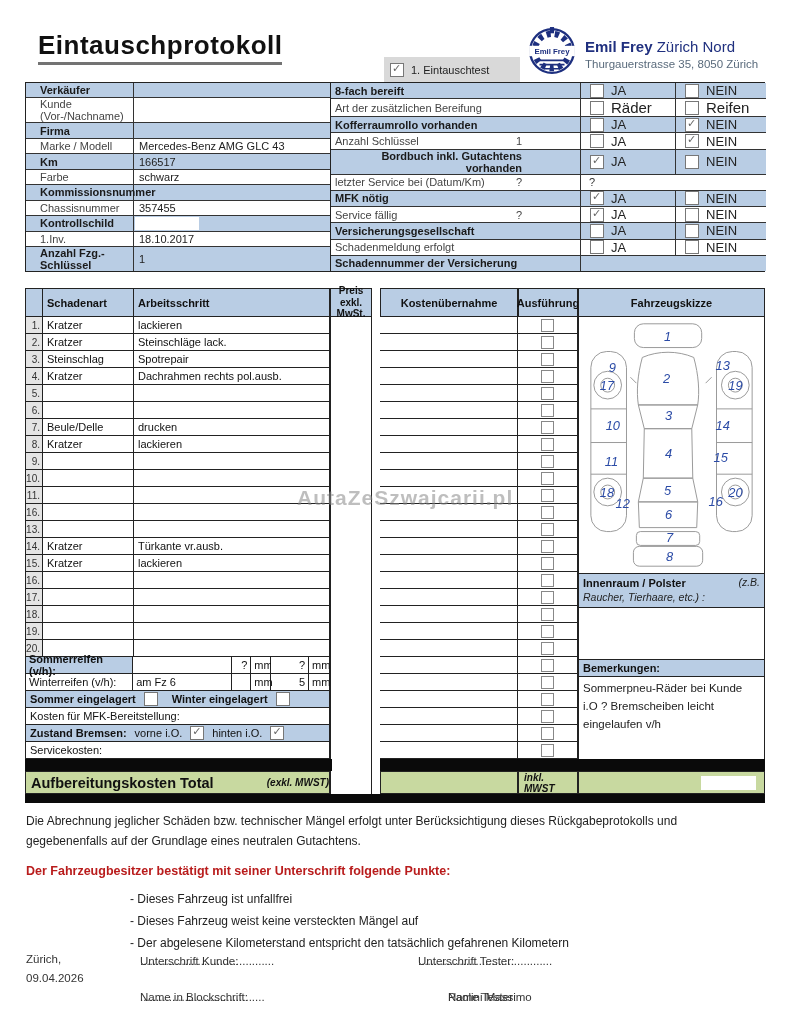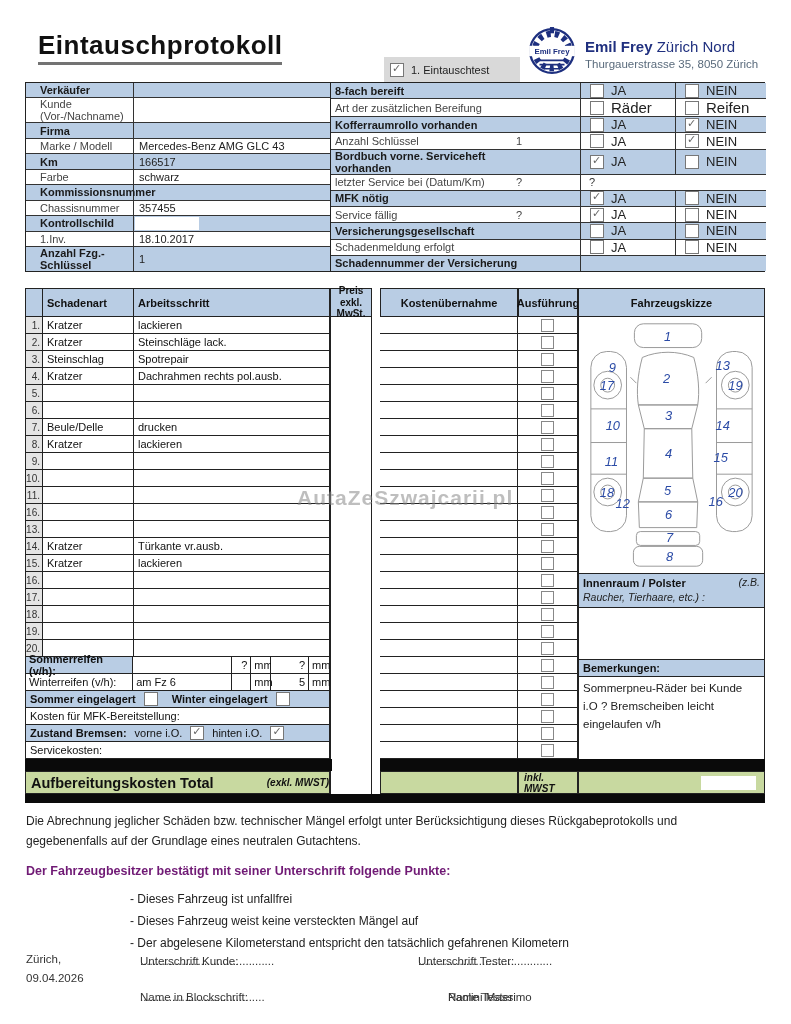--- a/index.html
+++ b/index.html
@@ -28,21 +28,21 @@
   .irow,.rrow{flex:1;display:flex;border-bottom:1px solid #333;box-sizing:border-box;align-items:stretch;}
   .irow:last-child,.rrow:last-child{border-bottom:none;}
   [data-variant="b"]{background:#b9cde4;}
   [data-variant="w"]{background:#fff;}
   .ilabel{width:108px;border-right:1px solid #333;font-size:11px;color:#444;
           display:flex;align-items:center;padding-left:14px;box-sizing:border-box;}
   [data-variant="b"] .ilabel,[data-variant="b"] .rlabel .lbl{font-weight:bold;color:#1a1a1a;}
   .ival{flex:1;font-size:11px;color:#222;display:flex;align-items:center;padding-left:5px;}
   .mini-input{width:64px;height:13px;background:#fff;margin-left:-4px;}
   .rlabel{width:250px;border-right:1px solid #333;font-size:11px;display:flex;align-items:center;
-          justify-content:space-between;padding:0 58px 0 4px;box-sizing:border-box;color:#444;}
+          justify-content:space-between;padding:0 58px 0 4px;box-sizing:border-box;color:#444;text-align:right;}
   .rja{width:95px;border-right:1px solid #333;display:flex;align-items:center;gap:7px;
        padding-left:9px;box-sizing:border-box;font-size:13px;color:#222;}
   .rnein{flex:1;display:flex;align-items:center;gap:7px;padding-left:9px;font-size:13px;color:#222;}
   .bigopt{font-size:15px;}
   .rmerge{flex:1;font-size:11px;display:flex;align-items:center;padding-left:8px;color:#333;}
   
   .mid{position:absolute;left:25px;top:288px;width:740px;height:515px;}
   .col{position:absolute;top:0;box-sizing:border-box;}
   .hcell{height:29px;background:#b9cde4;border:1px solid #222;box-sizing:border-box;
          display:flex;align-items:center;font-weight:bold;font-size:11px;color:#111;}
@@ -87,21 +87,21 @@
   .green{position:absolute;background:#c8d9a0;border:1px solid #222;box-sizing:border-box;}
   .totlabel{font-size:14.5px;font-weight:bold;display:flex;align-items:center;padding-left:5px;gap:5px;justify-content:space-between;}
   .totlabel .suf{font-size:10px;font-style:italic;font-weight:bold;}
   .inclcell{font-size:10px;font-style:italic;font-weight:bold;display:flex;align-items:center;padding-left:5px;}
   .totinput{position:absolute;right:8px;top:4px;width:55px;height:14px;background:#fff;}
   
   .wm{position:absolute;left:297px;top:486px;font-size:21px;font-weight:bold;color:#8a8a8a;
       opacity:.55;letter-spacing:1px;z-index:5;}
   
   .para{position:absolute;left:26px;top:812px;width:722px;font-size:12px;color:#222;line-height:1.65;}
-  .confirm{position:absolute;left:26px;top:864px;font-size:12.5px;font-weight:bold;color:#701a75;}
+  .confirm{position:absolute;left:26px;top:864px;font-size:12.5px;font-weight:bold;color:#b91c1c;}
   .bullets{position:absolute;left:130px;top:888px;font-size:12px;color:#222;line-height:1.85;}
   .sig{position:absolute;left:0;top:0;width:791px;height:1024px;font-size:11.5px;color:#333;}
   .sig span{position:absolute;white-space:nowrap;}
 </style>
 </head>
 <body>
 
 <div class="page">
 
   <div class="title">Eintauschprotokoll</div>
@@ -263,21 +263,21 @@
             <span class="cb off"></span>
             <span>JA</span>
           </div>
         <div class="rnein">
             <span class="cb on"></span>
             <span>NEIN</span>
           </div>
       </div>
       <div class="rrow" data-variant="b">
         <div class="rlabel">
-            <span class="lbl">Bordbuch vorne. Serviceheft vorhanden</span>
+            <span class="lbl">Bordbuch inkl. Gutachtens vorhanden</span>
           </div>
         <div class="rja">
             <span class="cb on"></span>
             <span>JA</span>
           </div>
         <div class="rnein">
             <span class="cb off"></span>
             <span>NEIN</span>
           </div>
       </div>

